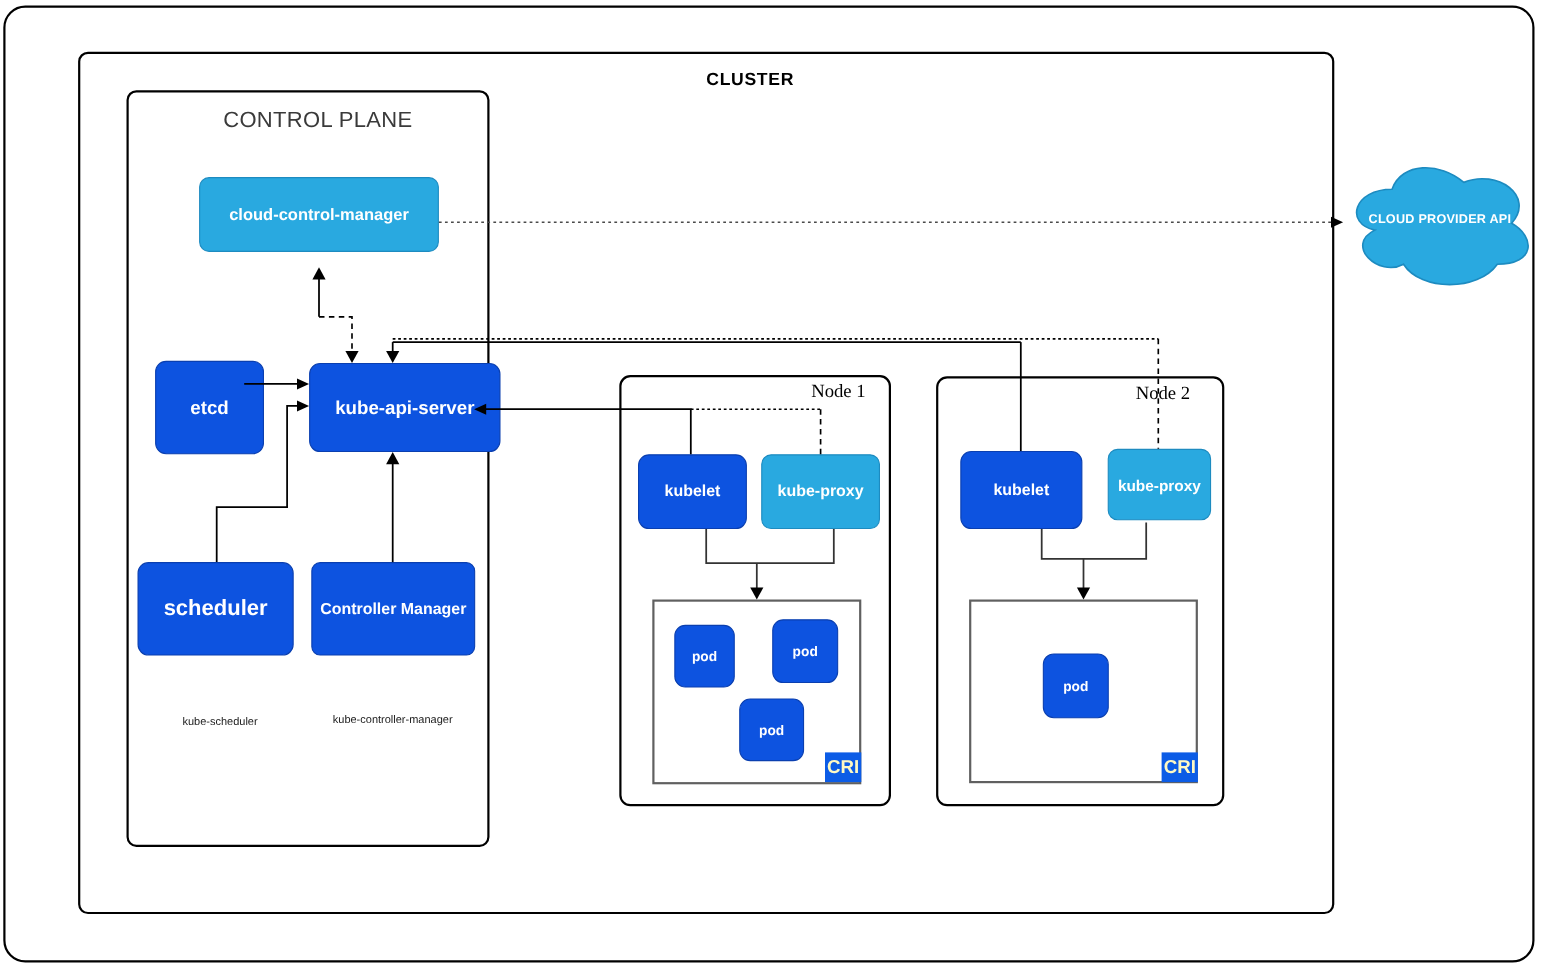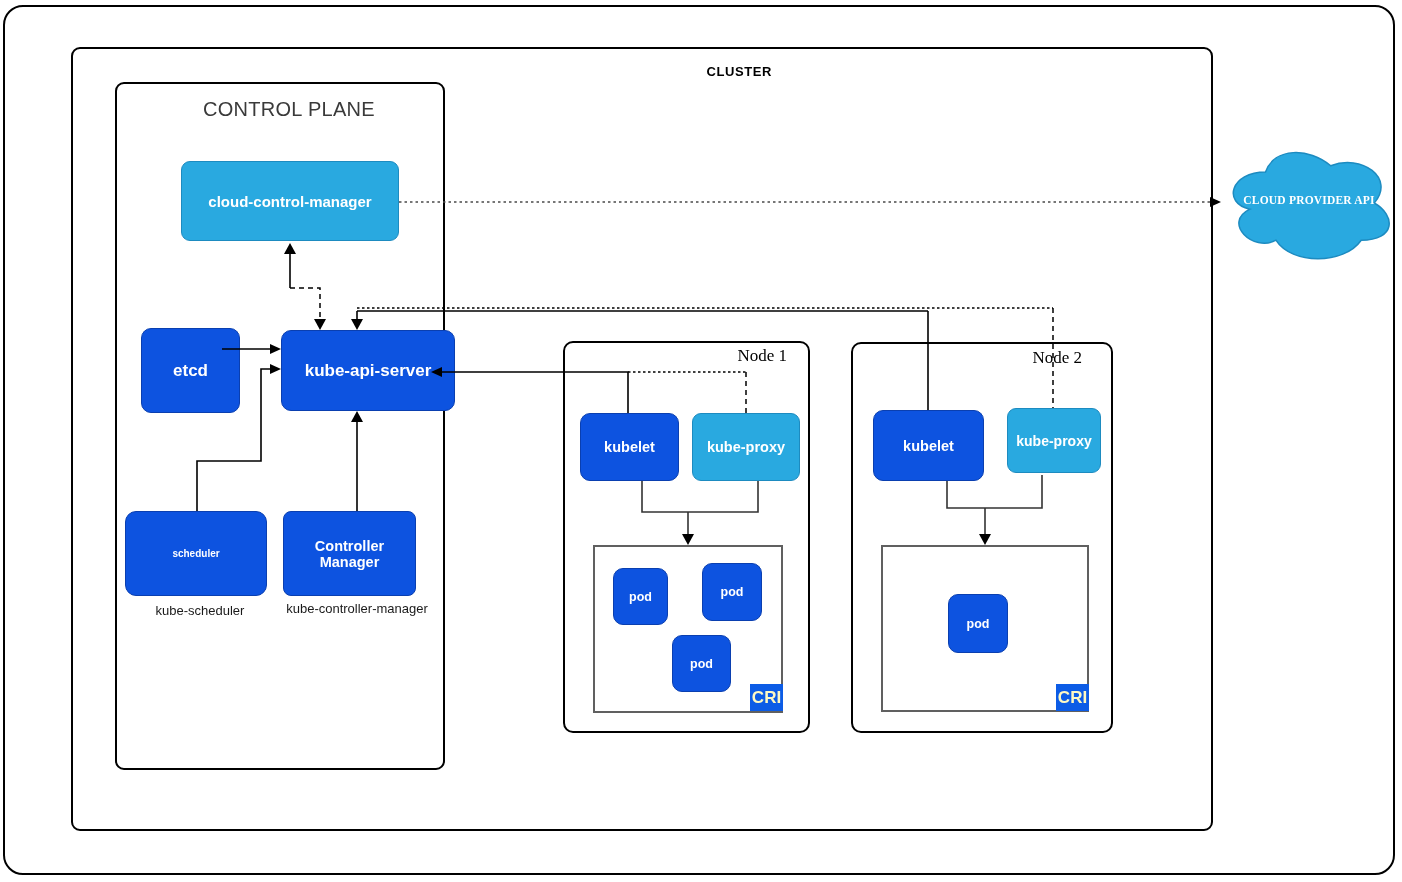--- a/index.html
+++ b/index.html
@@ -10,34 +10,34 @@
     --dotted-gray:#4a4a4a;
     --cri-border-gray:#606060;
   }
   html,body{margin:0;padding:0;background:#ffffff;}
   body{font-family:"Liberation Sans",sans-serif;}
   .canvas{position:relative;width:1402px;height:882px;background:#ffffff;overflow:hidden;}
   .abs{position:absolute;box-sizing:border-box;}
 
   .outer-frame{left:3px;top:5px;width:1392px;height:870px;border:2px solid #000;border-radius:20px;}
   .cluster-box{left:71px;top:47px;width:1142px;height:784px;border:2px solid #000;border-radius:9px;background:transparent;}
-  .cluster-title{left:592px;top:64px;width:180px;text-align:right;font-weight:bold;font-size:13px;letter-spacing:0.6px;color:#000;}
+  .cluster-title{left:592px;top:64px;width:180px;text-align:center;font-weight:bold;font-size:16px;letter-spacing:0.6px;color:#000;}
   .cp-box{left:115px;top:82px;width:330px;height:688px;border:2px solid #000;border-radius:9px;}
   .cp-title{left:175px;top:98px;width:200px;text-align:right;font-size:20px;color:#3a3a3a;letter-spacing:0.3px;}
 
   .shape{display:flex;align-items:center;justify-content:center;color:#fff;font-weight:bold;text-align:center;}
   .blue{background:var(--primary-blue);border:1px solid #0a3fb0;border-radius:10px;}
   .sky{background:var(--sky-blue);border:1px solid #1d8bc0;border-radius:9px;}
 
-  .ccm{left:181px;top:161px;width:218px;height:80px;font-size:15px;}
+  .ccm{left:181px;top:161px;width:218px;height:68px;font-size:15px;}
   .etcd{left:141px;top:328px;width:99px;height:85px;font-size:17px;}
   .kas{left:281px;top:330px;width:174px;height:81px;font-size:17px;}
-  .scheduler{left:125px;top:511px;width:142px;height:85px;font-size:10px;border-radius:11px;}
-  .cmgr{left:283px;top:511px;width:133px;height:85px;font-size:14.5px;border-radius:8px;}
-  .caption{font-size:13px;color:#1a1a1a;text-align:center;}
+  .scheduler{left:125px;top:511px;width:142px;height:85px;font-size:20px;}
+  .cmgr{left:283px;top:511px;width:149px;height:85px;font-size:14.5px;border-radius:8px;}
+  .caption{font-size:10px;color:#1a1a1a;text-align:center;margin-top:48px;}
   .cap-sched{left:120px;top:603px;width:160px;}
   .cap-cmgr{left:266px;top:601px;width:182px;}
 
   .node-box{border:2px solid #000;border-radius:10px;}
   .node1{left:563px;top:341px;width:247px;height:392px;}
   .node2{left:851px;top:342px;width:262px;height:391px;}
   .node-title{font-family:"Liberation Serif",serif;font-size:17px;color:#000;text-align:right;}
   .n1-title{left:587px;top:346px;width:200px;}
   .n2-title{left:882px;top:348px;width:200px;}
 
@@ -54,21 +54,21 @@
   .n1-pod1{left:613px;top:568px;width:55px;height:57px;}
   .n1-pod2{left:702px;top:563px;width:60px;height:58px;}
   .n1-pod3{left:672px;top:635px;width:59px;height:57px;}
   .n2-pod1{left:948px;top:594px;width:60px;height:59px;}
 
   .cri-badge{background:var(--cri-badge-blue);color:#fef9c3;font-weight:bold;font-size:17px;display:flex;align-items:center;justify-content:center;border-radius:0;}
   .n1-badge{left:750px;top:684px;width:33px;height:27px;}
   .n2-badge{left:1056px;top:684px;width:33px;height:27px;}
 
   .cloud-wrap{left:1222px;top:141px;width:174px;height:124px;}
-  .cloud-label{left:1230px;top:194px;width:158px;text-align:center;color:#fff;font-weight:bold;font-size:11.5px;letter-spacing:0.2px;font-family:Liberation Serif, serif;}
+  .cloud-label{left:1230px;top:194px;width:158px;text-align:center;color:#fff;font-weight:bold;font-size:11.5px;letter-spacing:0.2px;}
 
   svg.wires{position:absolute;left:0;top:0;width:1402px;height:882px;pointer-events:none;}
   svg.wires *{vector-effect:non-scaling-stroke;}
 </style>
 </head>
 <body>
 
 <div class="canvas">
 
   <div class="abs outer-frame"></div>

